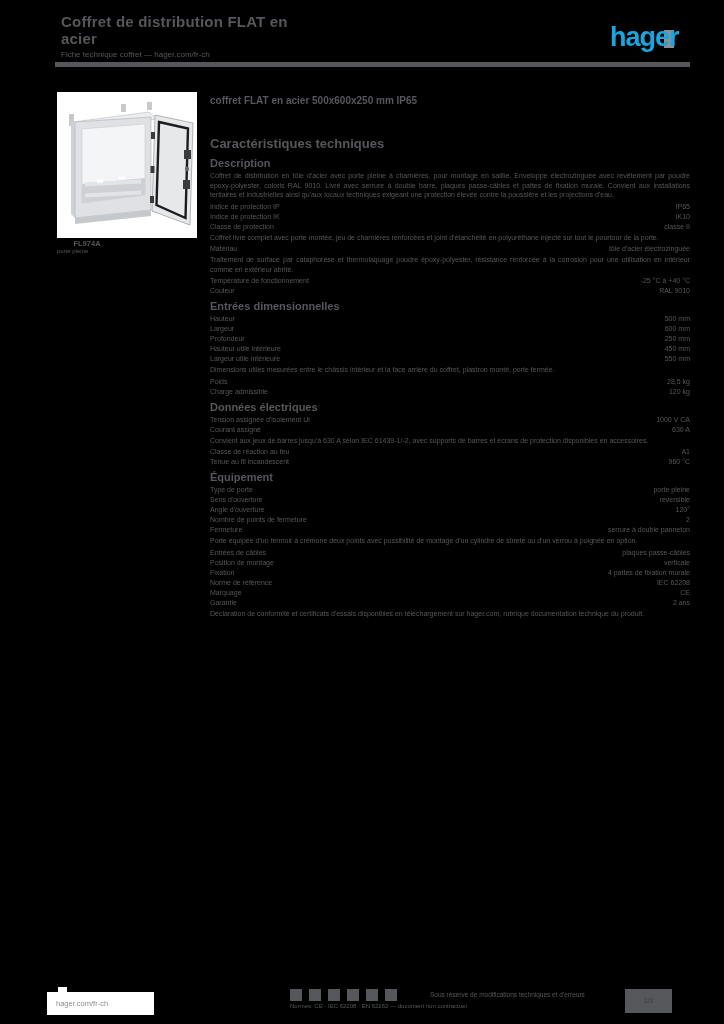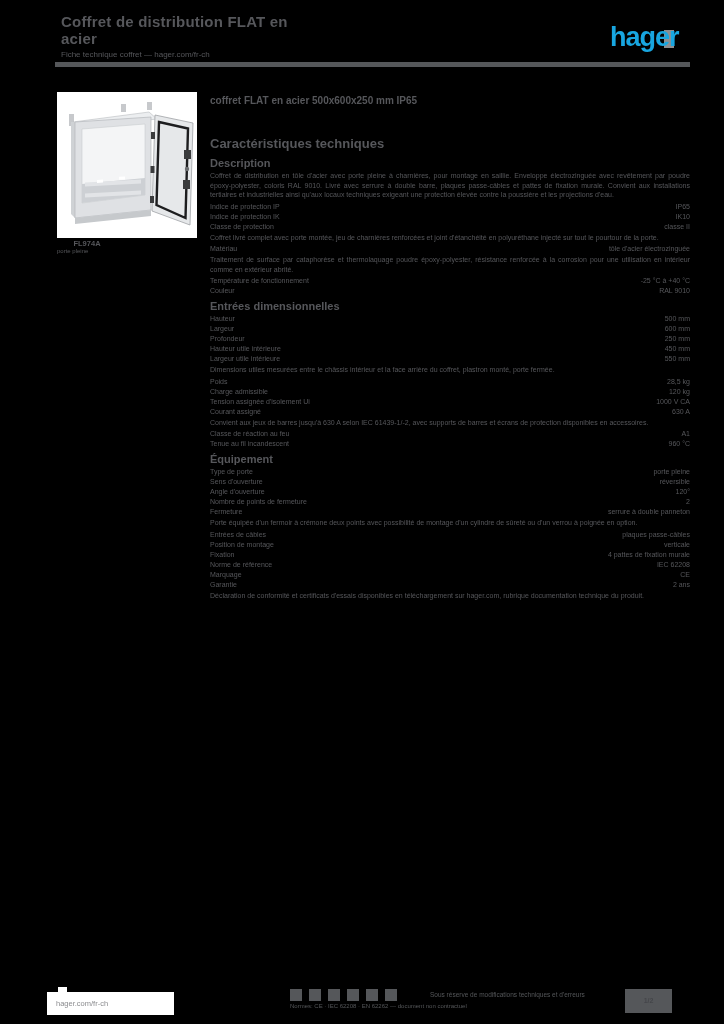--- a/index.html
+++ b/index.html
@@ -33,21 +33,21 @@
   .main h2 { font-size:13px; font-weight:bold; line-height:13px; margin-top:29px; color:#56575b; }
   .speclist { margin-top:9px; }
   .speclist .head { font-size:11px; font-weight:bold; line-height:9px; margin:6px 0 3px 0; color:#56575b; }
   .speclist .row { display:flex; font-size:7px; line-height:10px; color:#56575b; }
   .speclist .row .lbl { white-space:nowrap; }
   .speclist .row .val { margin-left:auto; text-align:right; white-space:nowrap; }
   .speclist .para { font-size:7px; line-height:9.5px; text-align:justify; margin:1px 0 2px 0; color:#56575b; }
 
   
   .ftr-notch { left:58px; top:987px; width:9px; height:5px; background:#ffffff; }
-  .ftr-link-box { left:47px; top:992px; width:127px; height:23px; background:#ffffff; }
+  .ftr-link-box { left:47px; top:992px; width:107px; height:23px; background:#ffffff; }
   .ftr-link-box a { display:block; font-size:7.5px; line-height:23px; padding-left:9px; color:#8b8c8f; text-decoration:none; }
   .ftr-icons { left:290px; top:989px; display:flex; gap:7px; }
   .ftr-icons .cicon { width:12px; height:12px; background:#55575a; }
   .ftr-icons-caption { left:290px; top:1003px; width:222px; font-size:6px; line-height:7px; color:#55575a; }
   .ftr-note-right { left:430px; top:991px; width:193px; font-size:6.5px; line-height:8px; color:#55575a; }
   .ftr-page-box { left:625px; top:989px; width:47px; height:24px; background:#55575a; text-align:center; }
   .ftr-page-box span { font-size:7px; line-height:24px; color:#45464a; font-weight:bold; }
 </style>
 </head>
 <body>
@@ -157,20 +157,21 @@
       </div>
       <div class="para">Dimensions utiles mesurées entre le châssis intérieur et la face arrière du coffret, plastron monté, porte fermée.</div>
       <div class="row">
         <span class="lbl">Poids</span>
         <span class="val">28,5 kg</span>
       </div>
       <div class="row">
         <span class="lbl">Charge admissible</span>
         <span class="val">120 kg</span>
       </div>
+      <div class="head">Données électriques</div>
       <div class="row">
         <span class="lbl">Tension assignée d'isolement Ui</span>
         <span class="val">1000 V CA</span>
       </div>
       <div class="row">
         <span class="lbl">Courant assigné</span>
         <span class="val">630 A</span>
       </div>
       <div class="para">Convient aux jeux de barres jusqu'à 630 A selon IEC 61439-1/-2, avec supports de barres et écrans de protection disponibles en accessoires.</div>
       <div class="row">

